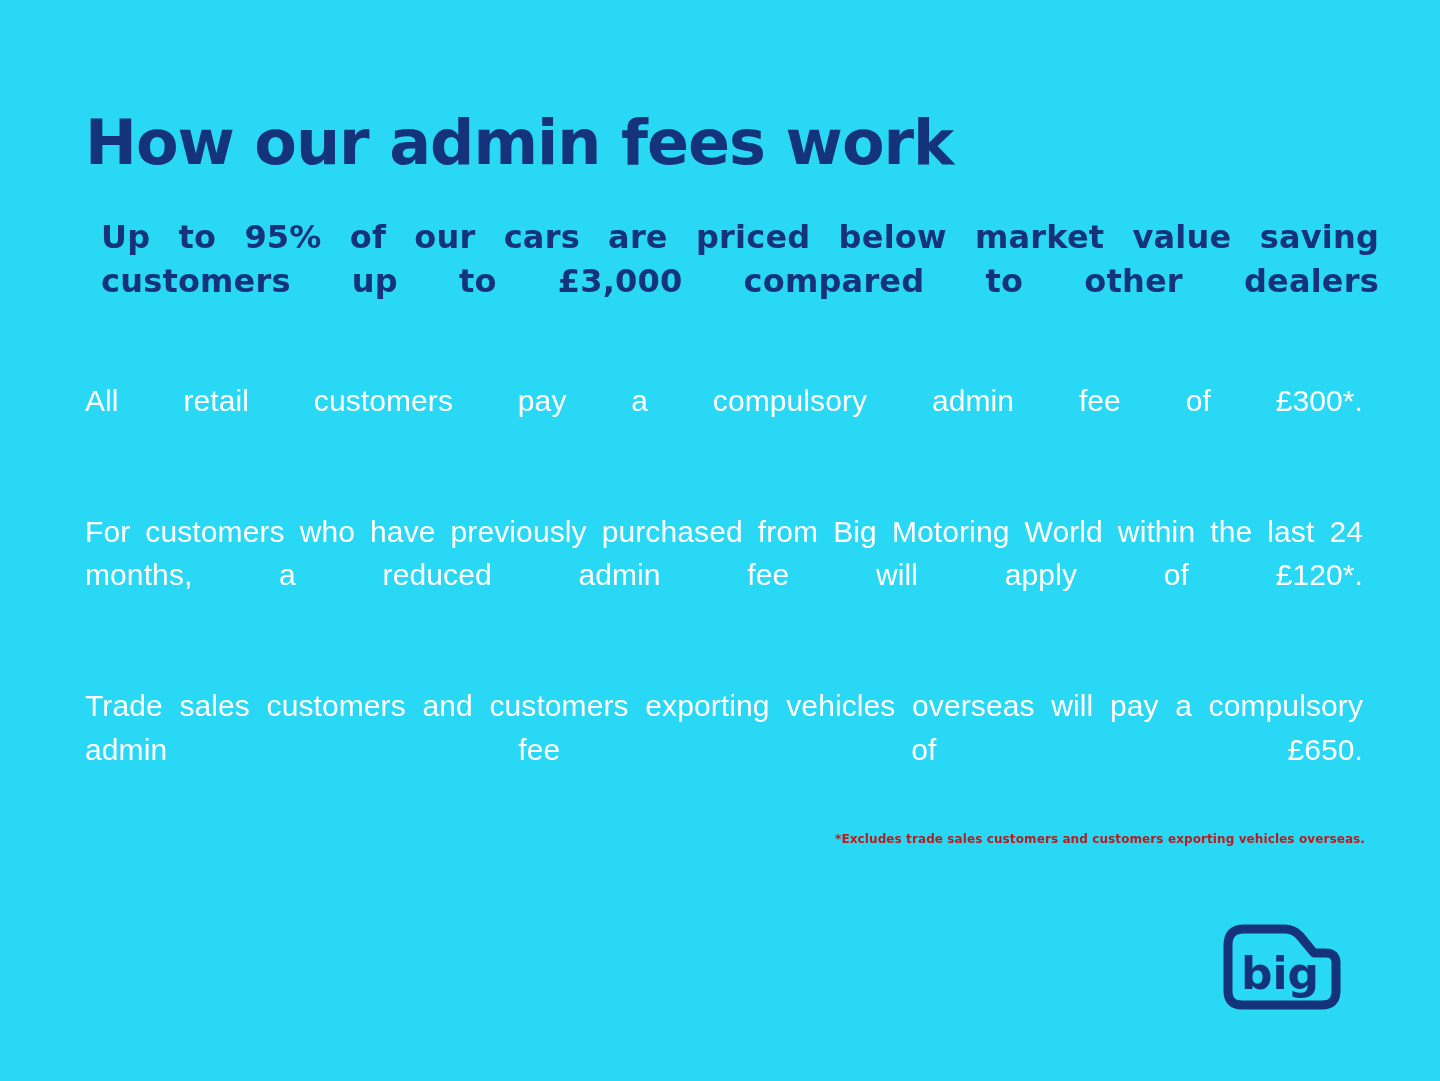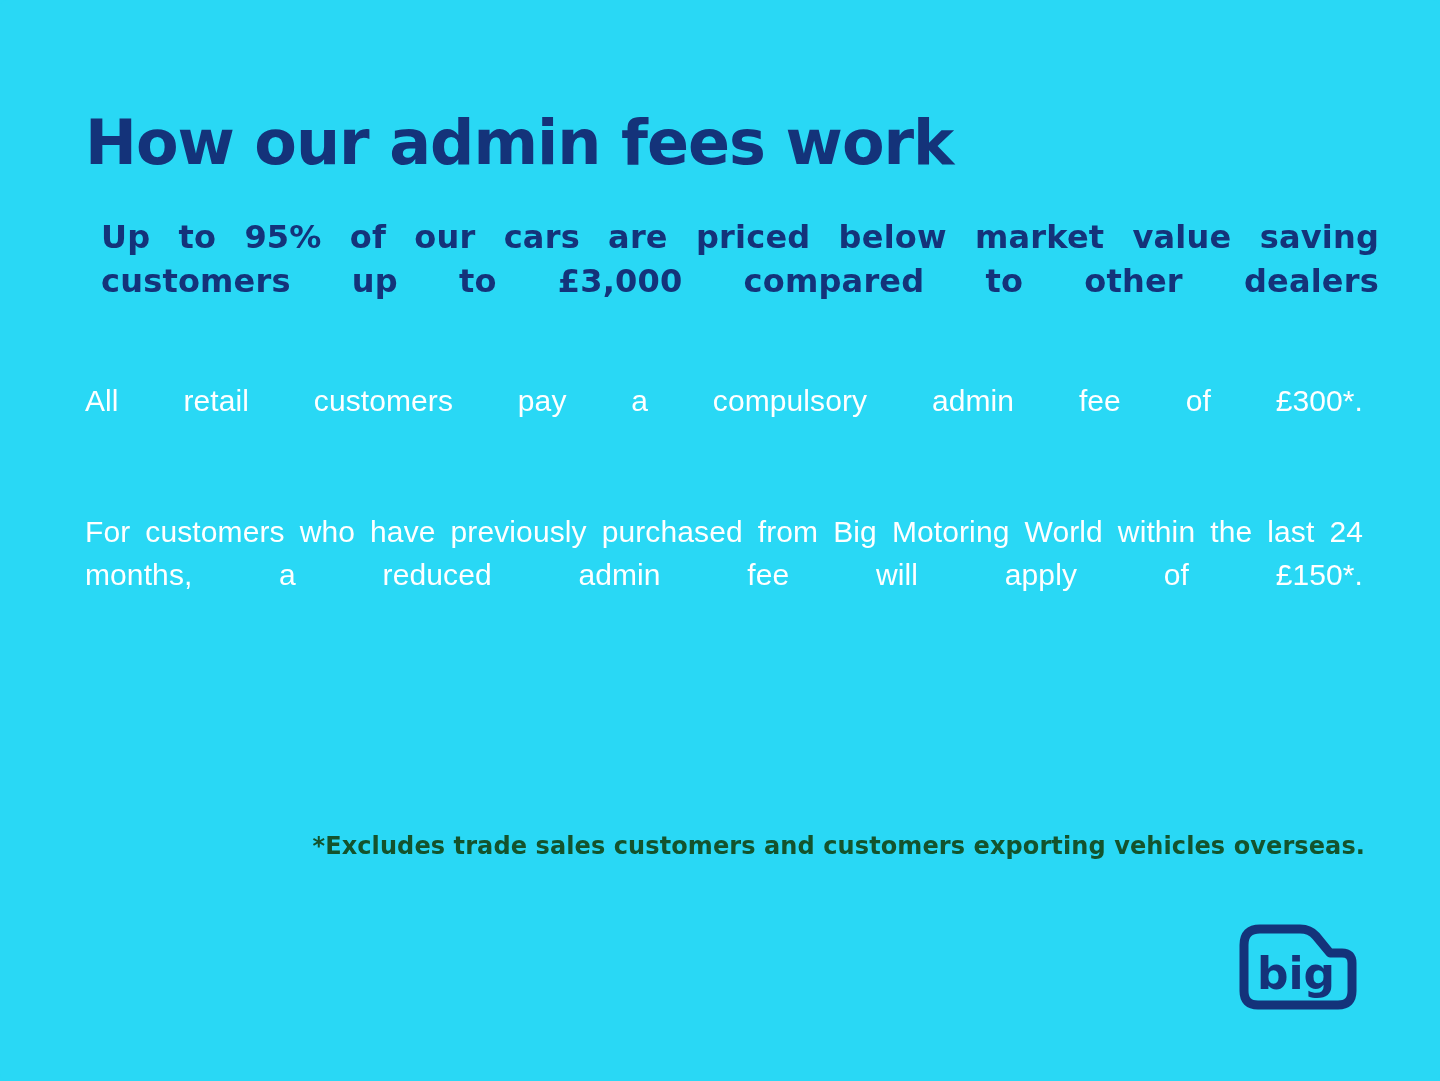--- a/index.html
+++ b/index.html
@@ -75,27 +75,27 @@
     margin-bottom: 0;
   }
   .footnote {
     position: absolute;
     left: 85px;
     top: 832px;
     width: 1280px;
     text-align: right;
     font-family: "DejaVu Sans", sans-serif;
     font-weight: bold;
-    font-size: 24px;
-    color: #14532d;
+    font-size: 12px;
+    color: #b91c1c;
     letter-spacing: 0.1px;
   }
   .logo {
     position: absolute;
-    right: 78px;
+    right: 94px;
     bottom: 62px;
     display: flex;
     align-items: center;
     gap: 12px;
   }
   .logo-mark {
     position: relative;
     width: 132px;
     height: 104px;
   }
@@ -124,21 +124,22 @@
 
 <div class="slide">
 
   <div class="content">
     <h1 class="headline">How our admin fees work</h1>
 
     <p class="subhead">Up to 95% of our cars are priced below market value saving customers up to £3,000 compared to other dealers</p>
 
     <div class="body-block">
       <p class="para">All retail customers pay a compulsory admin fee of £300*.</p>
-      <p class="para">For customers who have previously purchased from Big Motoring World within the last 24 months, a reduced admin fee will apply of £150*.</p>
+      <p class="para">For customers who have previously purchased from Big Motoring World within the last 24 months, a reduced admin fee will apply of £120*.</p>
+      <p class="para last">Trade sales customers and customers exporting vehicles overseas will pay a compulsory admin fee of £650.</p>
     </div>
   </div>
 
   <div class="footnote">*Excludes trade sales customers and customers exporting vehicles overseas.</div>
 
   <div class="logo">
     <div class="logo-mark">
       <svg width="132" height="104" viewBox="0 0 132 104" xmlns="http://www.w3.org/2000/svg">
         <path d="M14 34 L14 30 Q14 14 30 14 L70 14 Q80 14 86 21 L100 38 L112 38 Q122 38 122 48 L122 76 Q122 90 108 90 L28 90 Q14 90 14 76 Z" fill="none" stroke="#14337a" stroke-width="9" stroke-linejoin="round"></path>
         <text x="66" y="74" font-family="DejaVu Sans, sans-serif" font-size="44" font-weight="bold" fill="#14337a" text-anchor="middle">big</text>

